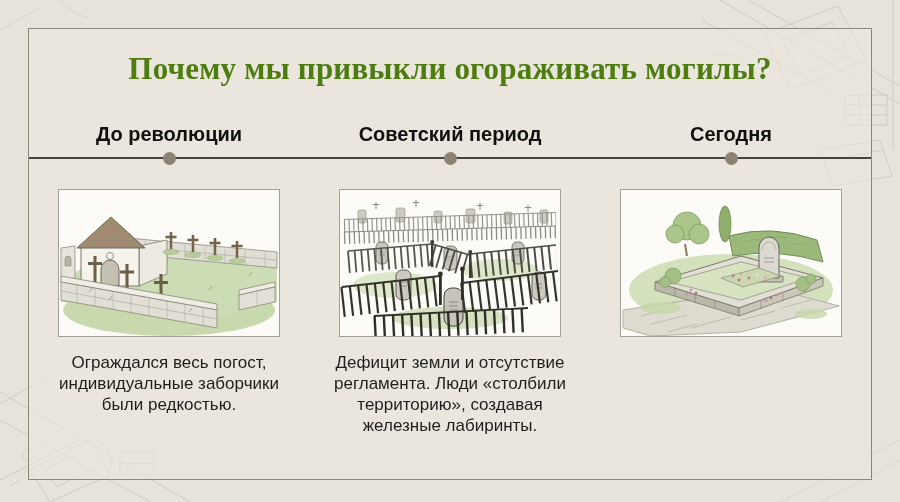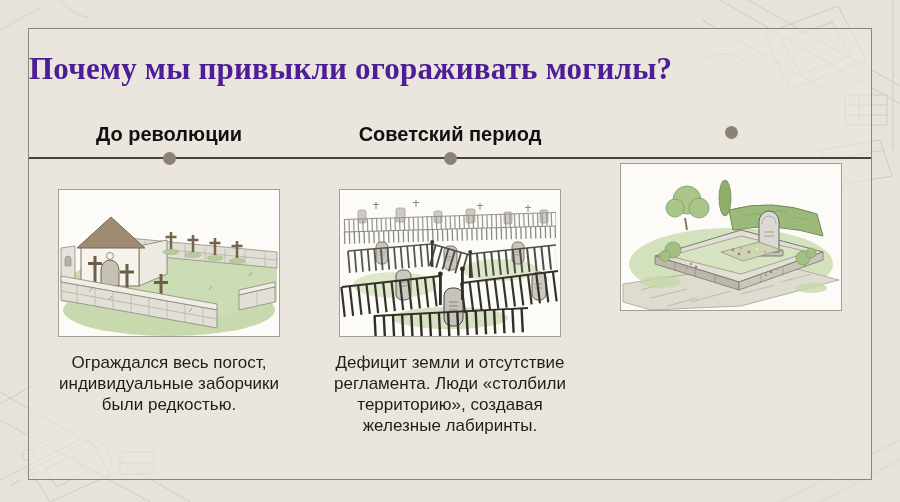--- a/index.html
+++ b/index.html
@@ -1,23 +1,23 @@
 <!DOCTYPE html>
 <html><head>
 <meta charset="utf-8">
 <style>
   html,body{margin:0;padding:0;}
   .page{position:relative;width:900px;height:502px;background:#e6e3da;overflow:hidden;
         font-family:"Liberation Sans",sans-serif;}
   .bg-svg{position:absolute;left:0;top:0;width:900px;height:502px;}
   .panel{position:absolute;left:28px;top:28px;width:842px;height:450px;
          border:1px solid #8a8779;background:rgba(236,233,224,0.55);}
-  .slide-title{position:absolute;left:0;right:0;top:22px;
+  .slide-title{position:absolute;left:0;right:0;top:22px;text-align:center;
          font-family:"Liberation Serif","DejaVu Serif",serif;font-weight:700;
-         font-size:31px;color:#4c1d95;letter-spacing:.2px;}
+         font-size:31px;color:#4d7c0f;letter-spacing:.2px;}
   .timeline-line{position:absolute;left:0;right:0;top:128px;height:2px;background:#45443e;z-index:1;}
   .column{position:absolute;top:92px;width:276px;display:flex;flex-direction:column;
           align-items:center;z-index:2;}
   .col-1{left:2px}.col-2{left:283px}.col-3{left:564px}
   .col-label{font-size:20px;line-height:26px;font-weight:700;color:#101010;}
   .col-dot{width:13px;height:13px;border-radius:50%;background:#8b8273;margin-top:5px;}
   .img-frame{margin-top:24px;width:220px;height:146px;background:#fcfbf7;
              border:1px solid #a29f94;overflow:hidden;}
   .img-frame svg{display:block;}
   .caption{margin-top:15px;font-size:17px;line-height:21px;color:#1e1e1e;
@@ -203,20 +203,21 @@
           </g>
         </svg>
       </div>
       <div class="caption">Дефицит земли и отсутствие
 регламента. Люди «столбили
 территорию», создавая
 железные лабиринты.</div>
     </div>
 
     <div class="column col-3">
+      <div class="col-label">Сегодня</div>
       <div class="col-dot"></div>
       <div class="img-frame">
         <svg width="220" height="146" viewBox="0 0 220 146">
           <rect width="220" height="146" fill="#fcfbf8"></rect>
           <ellipse cx="110" cy="100" rx="102" ry="36" fill="#d3e1bc"></ellipse>
           <g>
             <polygon points="2,120 150,98 218,116 120,142 30,146 2,138" fill="#dedbd1" stroke="#a6a398" stroke-width="0.8"></polygon>
             <path d="M30,134 l36,-9 M70,138 l40,-11 M20,126 l30,-8 M120,130 l34,-9 M160,118 l30,-8 M46,142 l30,-8" stroke="#a6a398" stroke-width="0.6"></path>
           </g>
           <g>

